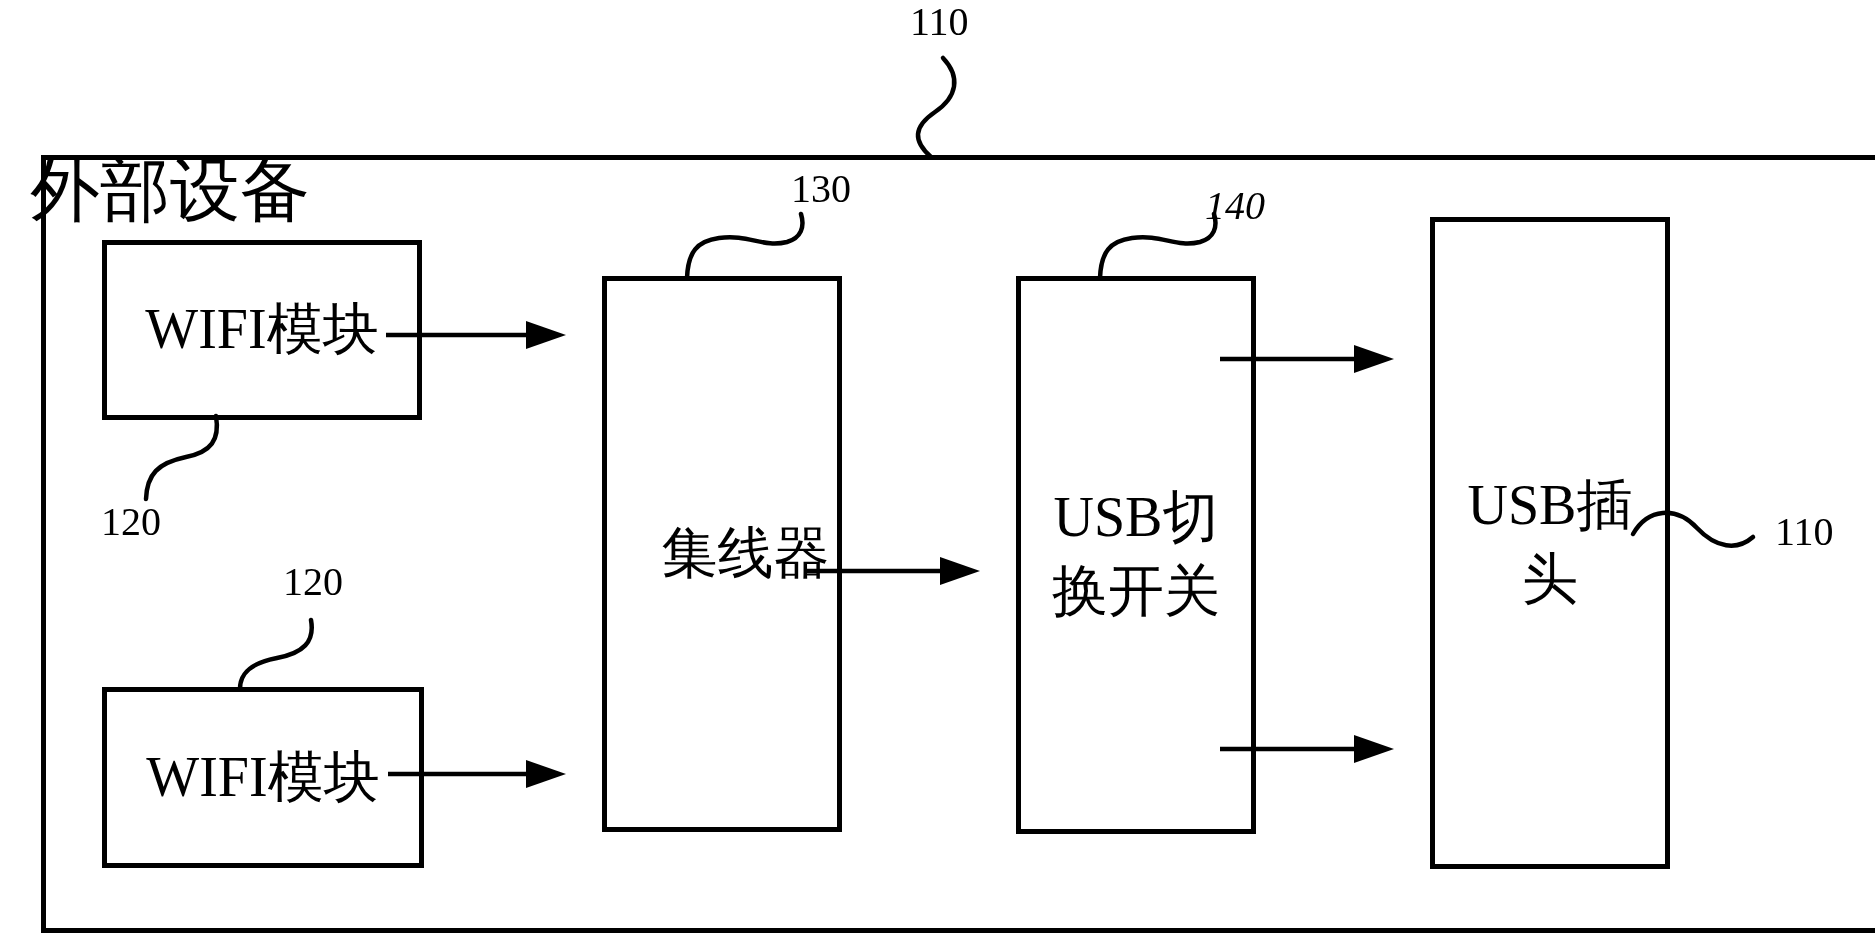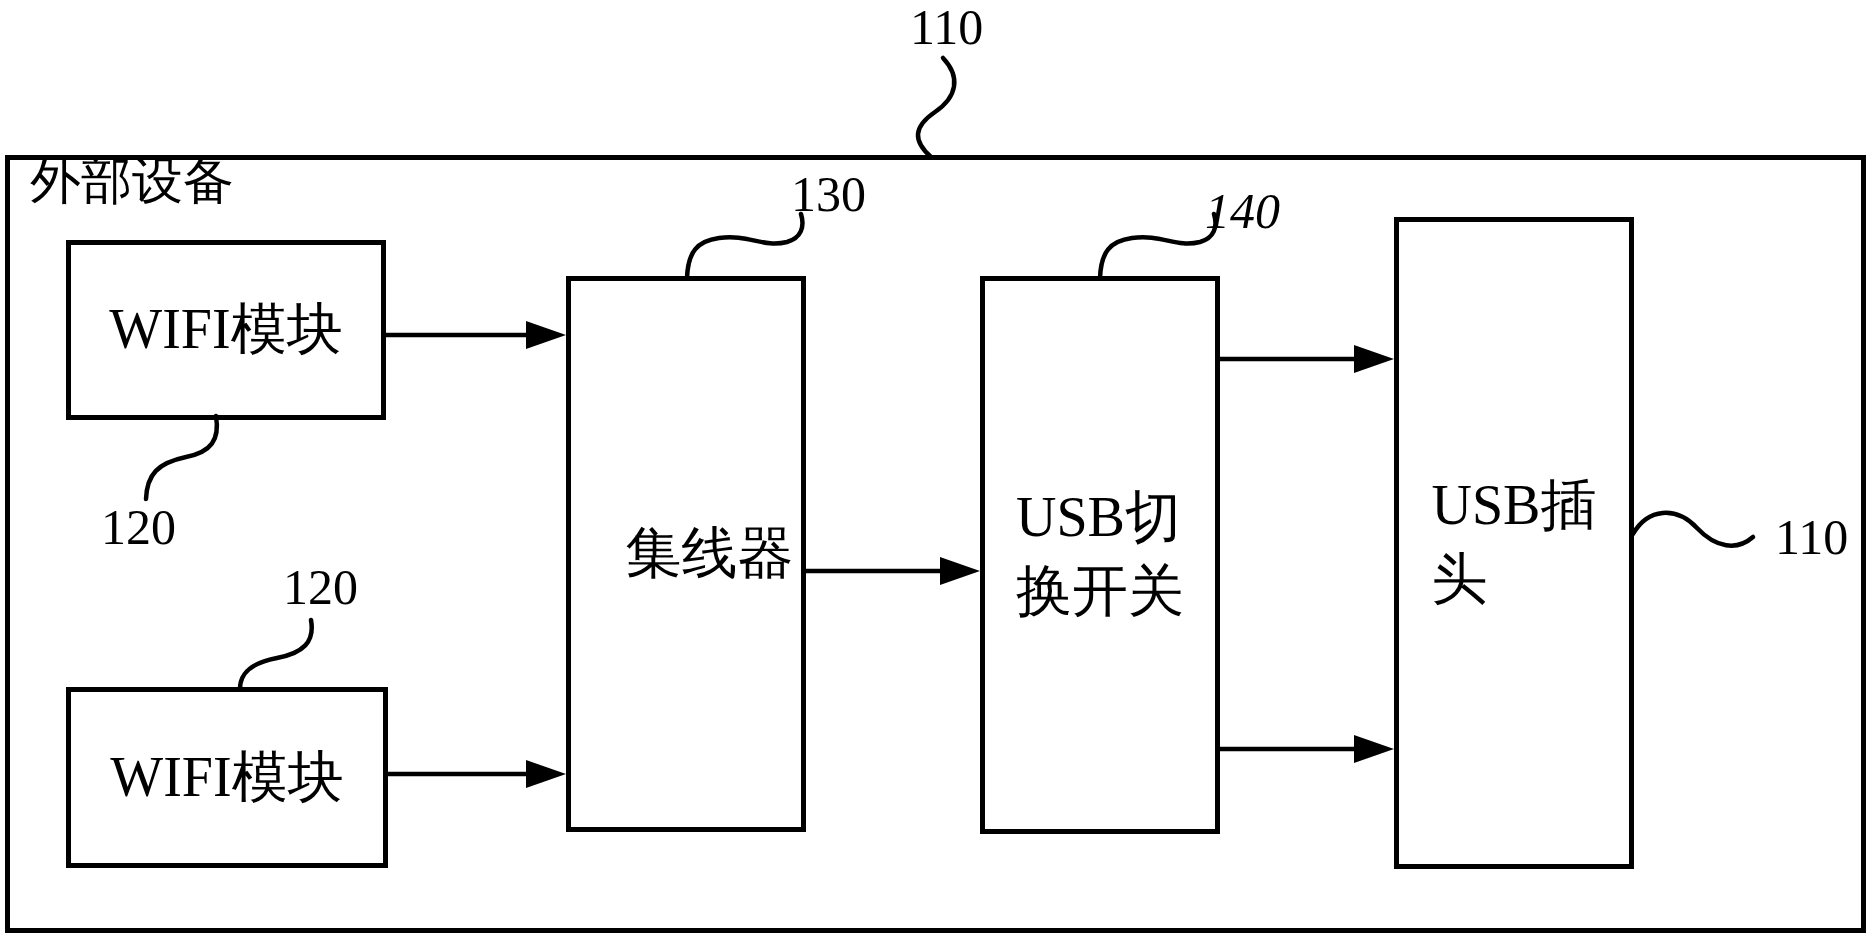--- a/index.html
+++ b/index.html
@@ -24,40 +24,41 @@
     z-index: 1;
   }
   .box {
     position: absolute;
     box-sizing: border-box;
     border: 5px solid #000000;
     background: transparent;
     display: flex;
     align-items: center;
     justify-content: center;
-    text-align: left;
+    text-align: center;
     z-index: 2;
+    margin-left: 36px;
   }
   .lbl {
     font-size: 56px;
     line-height: 1.32;
     white-space: nowrap;
     color: #000000;
   }
   .outer-label {
     position: absolute;
     left: 30px;
     top: 156px;
-    font-size: 51px;
+    font-size: 70px;
     line-height: 1;
     z-index: 3;
   }
   .ref {
     position: absolute;
-    font-size: 50px;
+    font-size: 40px;
     line-height: 1;
     z-index: 4;
     white-space: nowrap;
   }
 </style>
 </head>
 <body>
 
 <div class="stage">
 

